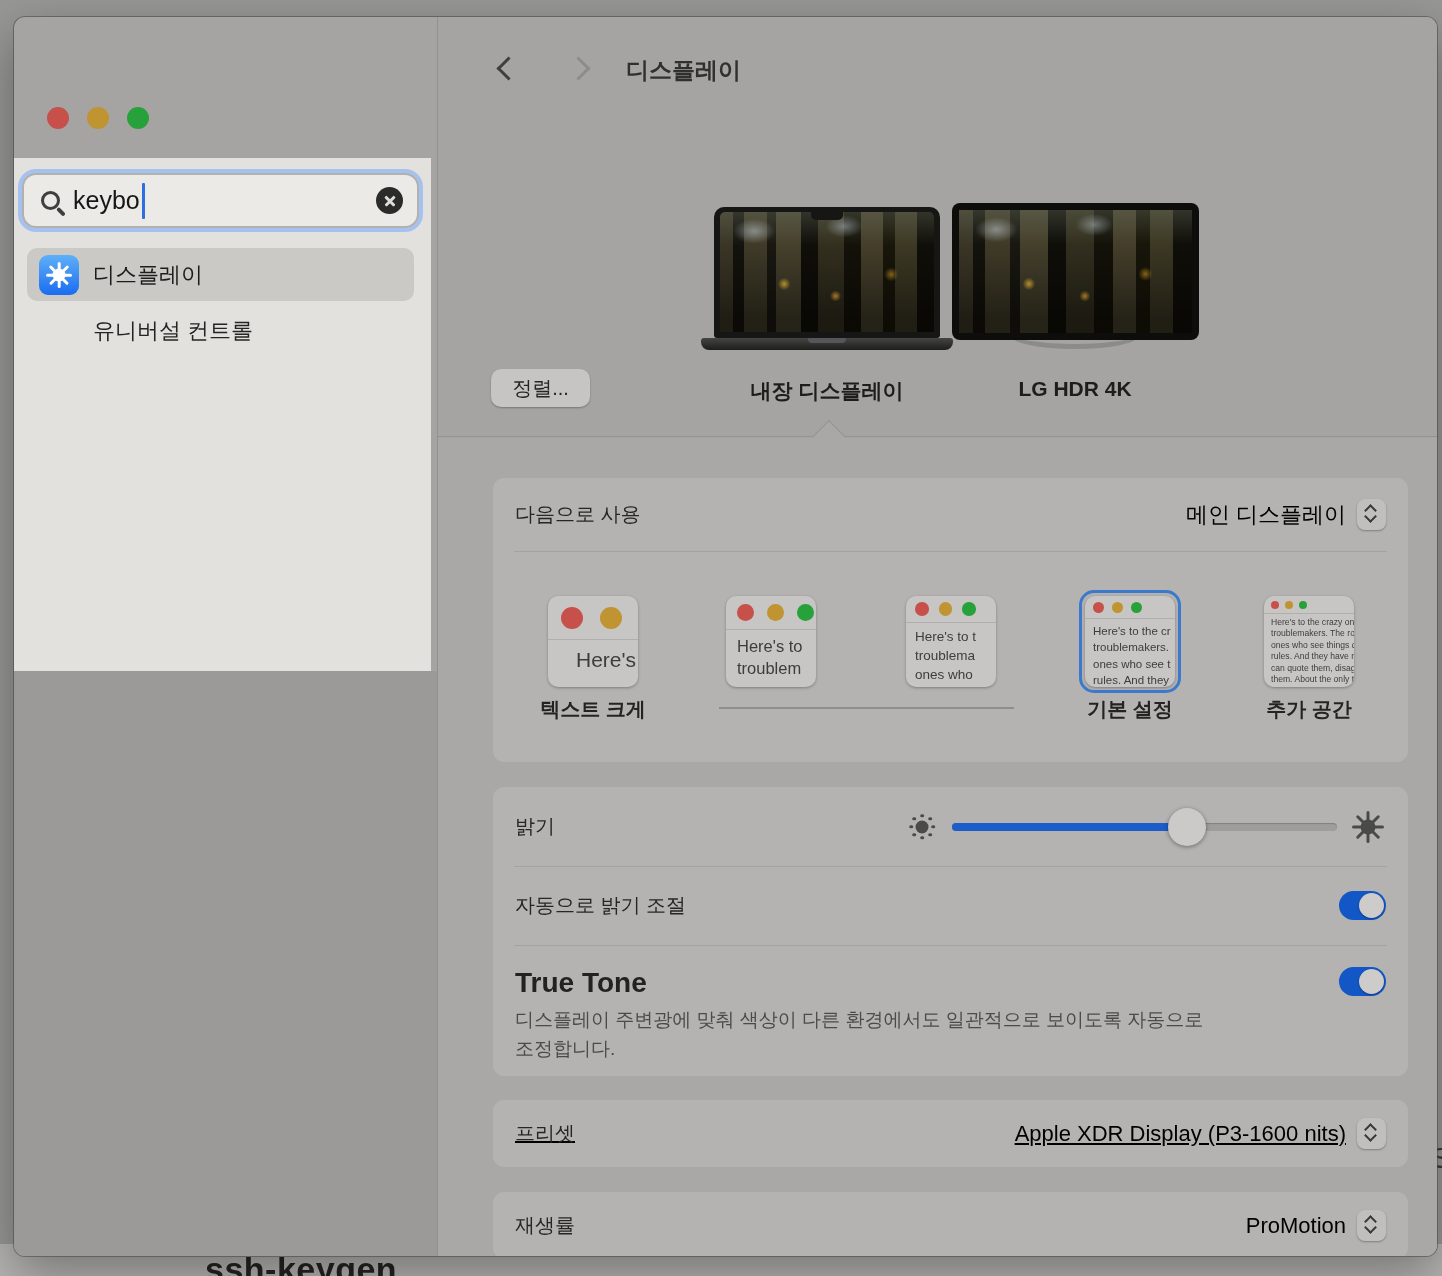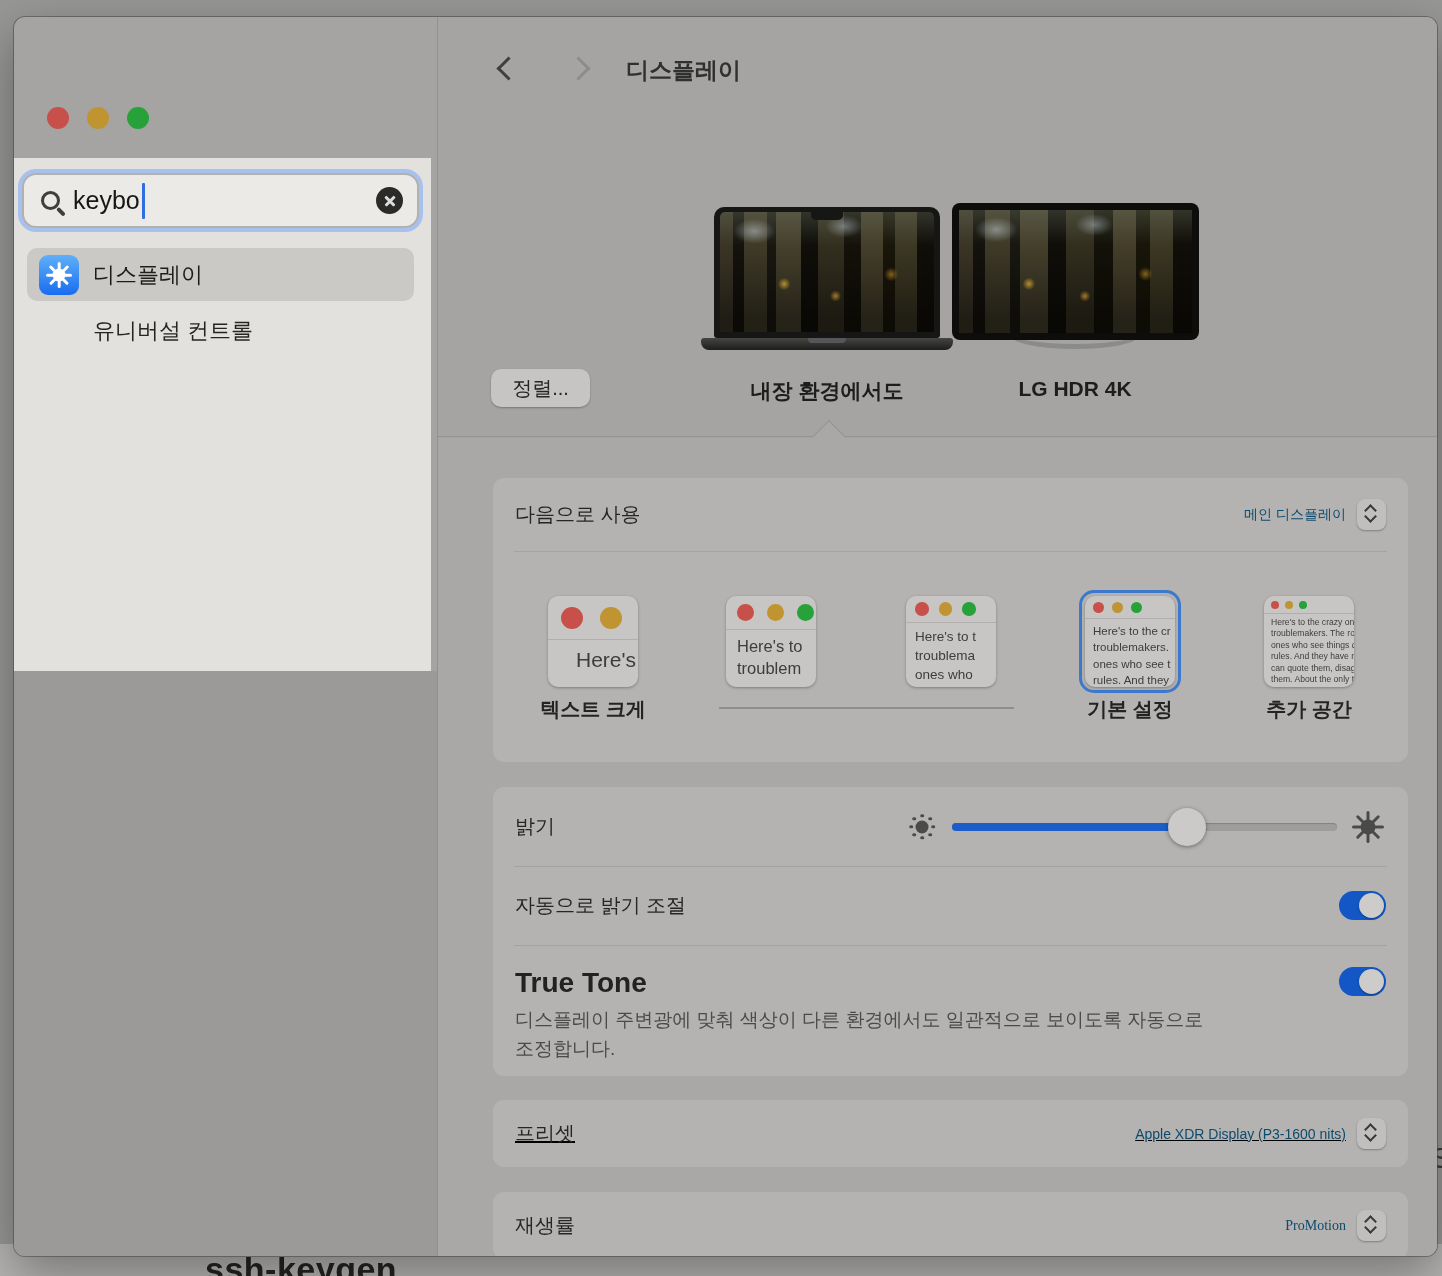--- a/index.html
+++ b/index.html
@@ -104,21 +104,21 @@
 
   
   .panel { position:absolute; left:55px; width:915px; background:#b4b3b1; border-radius:11px; }
   .p1 { top:461px; height:284px; }
   .p2 { top:770px; height:289px; }
   .p3 { top:1083px; height:67px;text-decoration:underline; }
   .p4 { top:1175px; height:67px; }
 
   .prow { display:flex; align-items:center; padding:0 22px; }
   .prow-label { font-size:20px; color:#262624; }
-  .prow-value { font-size:14px; color:#0c4a6e; }
+  .prow-value { font-size:22px; color:#000000; }
   .inner-div { position:absolute; left:21px; right:21px; height:1px; background:#a4a3a1; }
 
   .stepper { width:29px; height:31px; border-radius:8px; background:#c0bfbd; box-shadow:0 1px 2px rgba(0,0,0,.3);
              margin-left:11px; position:relative; flex:0 0 auto; }
   .stp { position:absolute; left:9px; width:9px; height:9px; border-left:2.6px solid #38383a; border-top:2.6px solid #38383a; }
   .stp-up { top:7px; transform:rotate(45deg); }
   .stp-dn { top:13px; transform:rotate(225deg); }
 
   
   .thumb { position:absolute; top:118px; width:90px; height:91px; background:#c7c6c4; border-radius:10px;
@@ -223,21 +223,21 @@
       <div class="laptop-img forest">
         <span class="notch-cam"></span>
       </div>
     </div>
     <div class="laptop-base"></div>
     <div class="monitor">
       <div class="monitor-img forest"></div>
     </div>
 
     <button class="arrange-btn">정렬...</button>
-    <div class="disp-label disp-label-1">내장 환경에서도</div>
+    <div class="disp-label disp-label-1">내장 디스플레이</div>
     <div class="disp-label disp-label-2">LG HDR 4K</div>
     <div class="notch-tri"></div>
 
     <div class="panel p1">
       <div class="prow" style="height:73px;">
         <span class="prow-label" style="flex:1;">다음으로 사용</span>
         <span class="prow-value">메인 디스플레이</span>
         <span class="stepper">
             <span class="stp stp-up"></span>
             <span class="stp stp-dn"></span>
@@ -358,21 +358,21 @@
         <span class="prow-label" style="flex:1;">프리셋</span>
         <span class="prow-value">Apple XDR Display (P3-1600 nits)</span>
         <span class="stepper">
             <span class="stp stp-up"></span>
             <span class="stp stp-dn"></span>
           </span>
       </div>
     </div>
 
     <div class="panel p4">
-      <div class="prow" style="height:67px;font-family:Liberation Serif, serif;">
+      <div class="prow" style="height:67px;">
         <span class="prow-label" style="flex:1;">재생률</span>
         <span class="prow-value">ProMotion</span>
         <span class="stepper">
             <span class="stp stp-up"></span>
             <span class="stp stp-dn"></span>
           </span>
       </div>
     </div>
   </div>
 </div>

